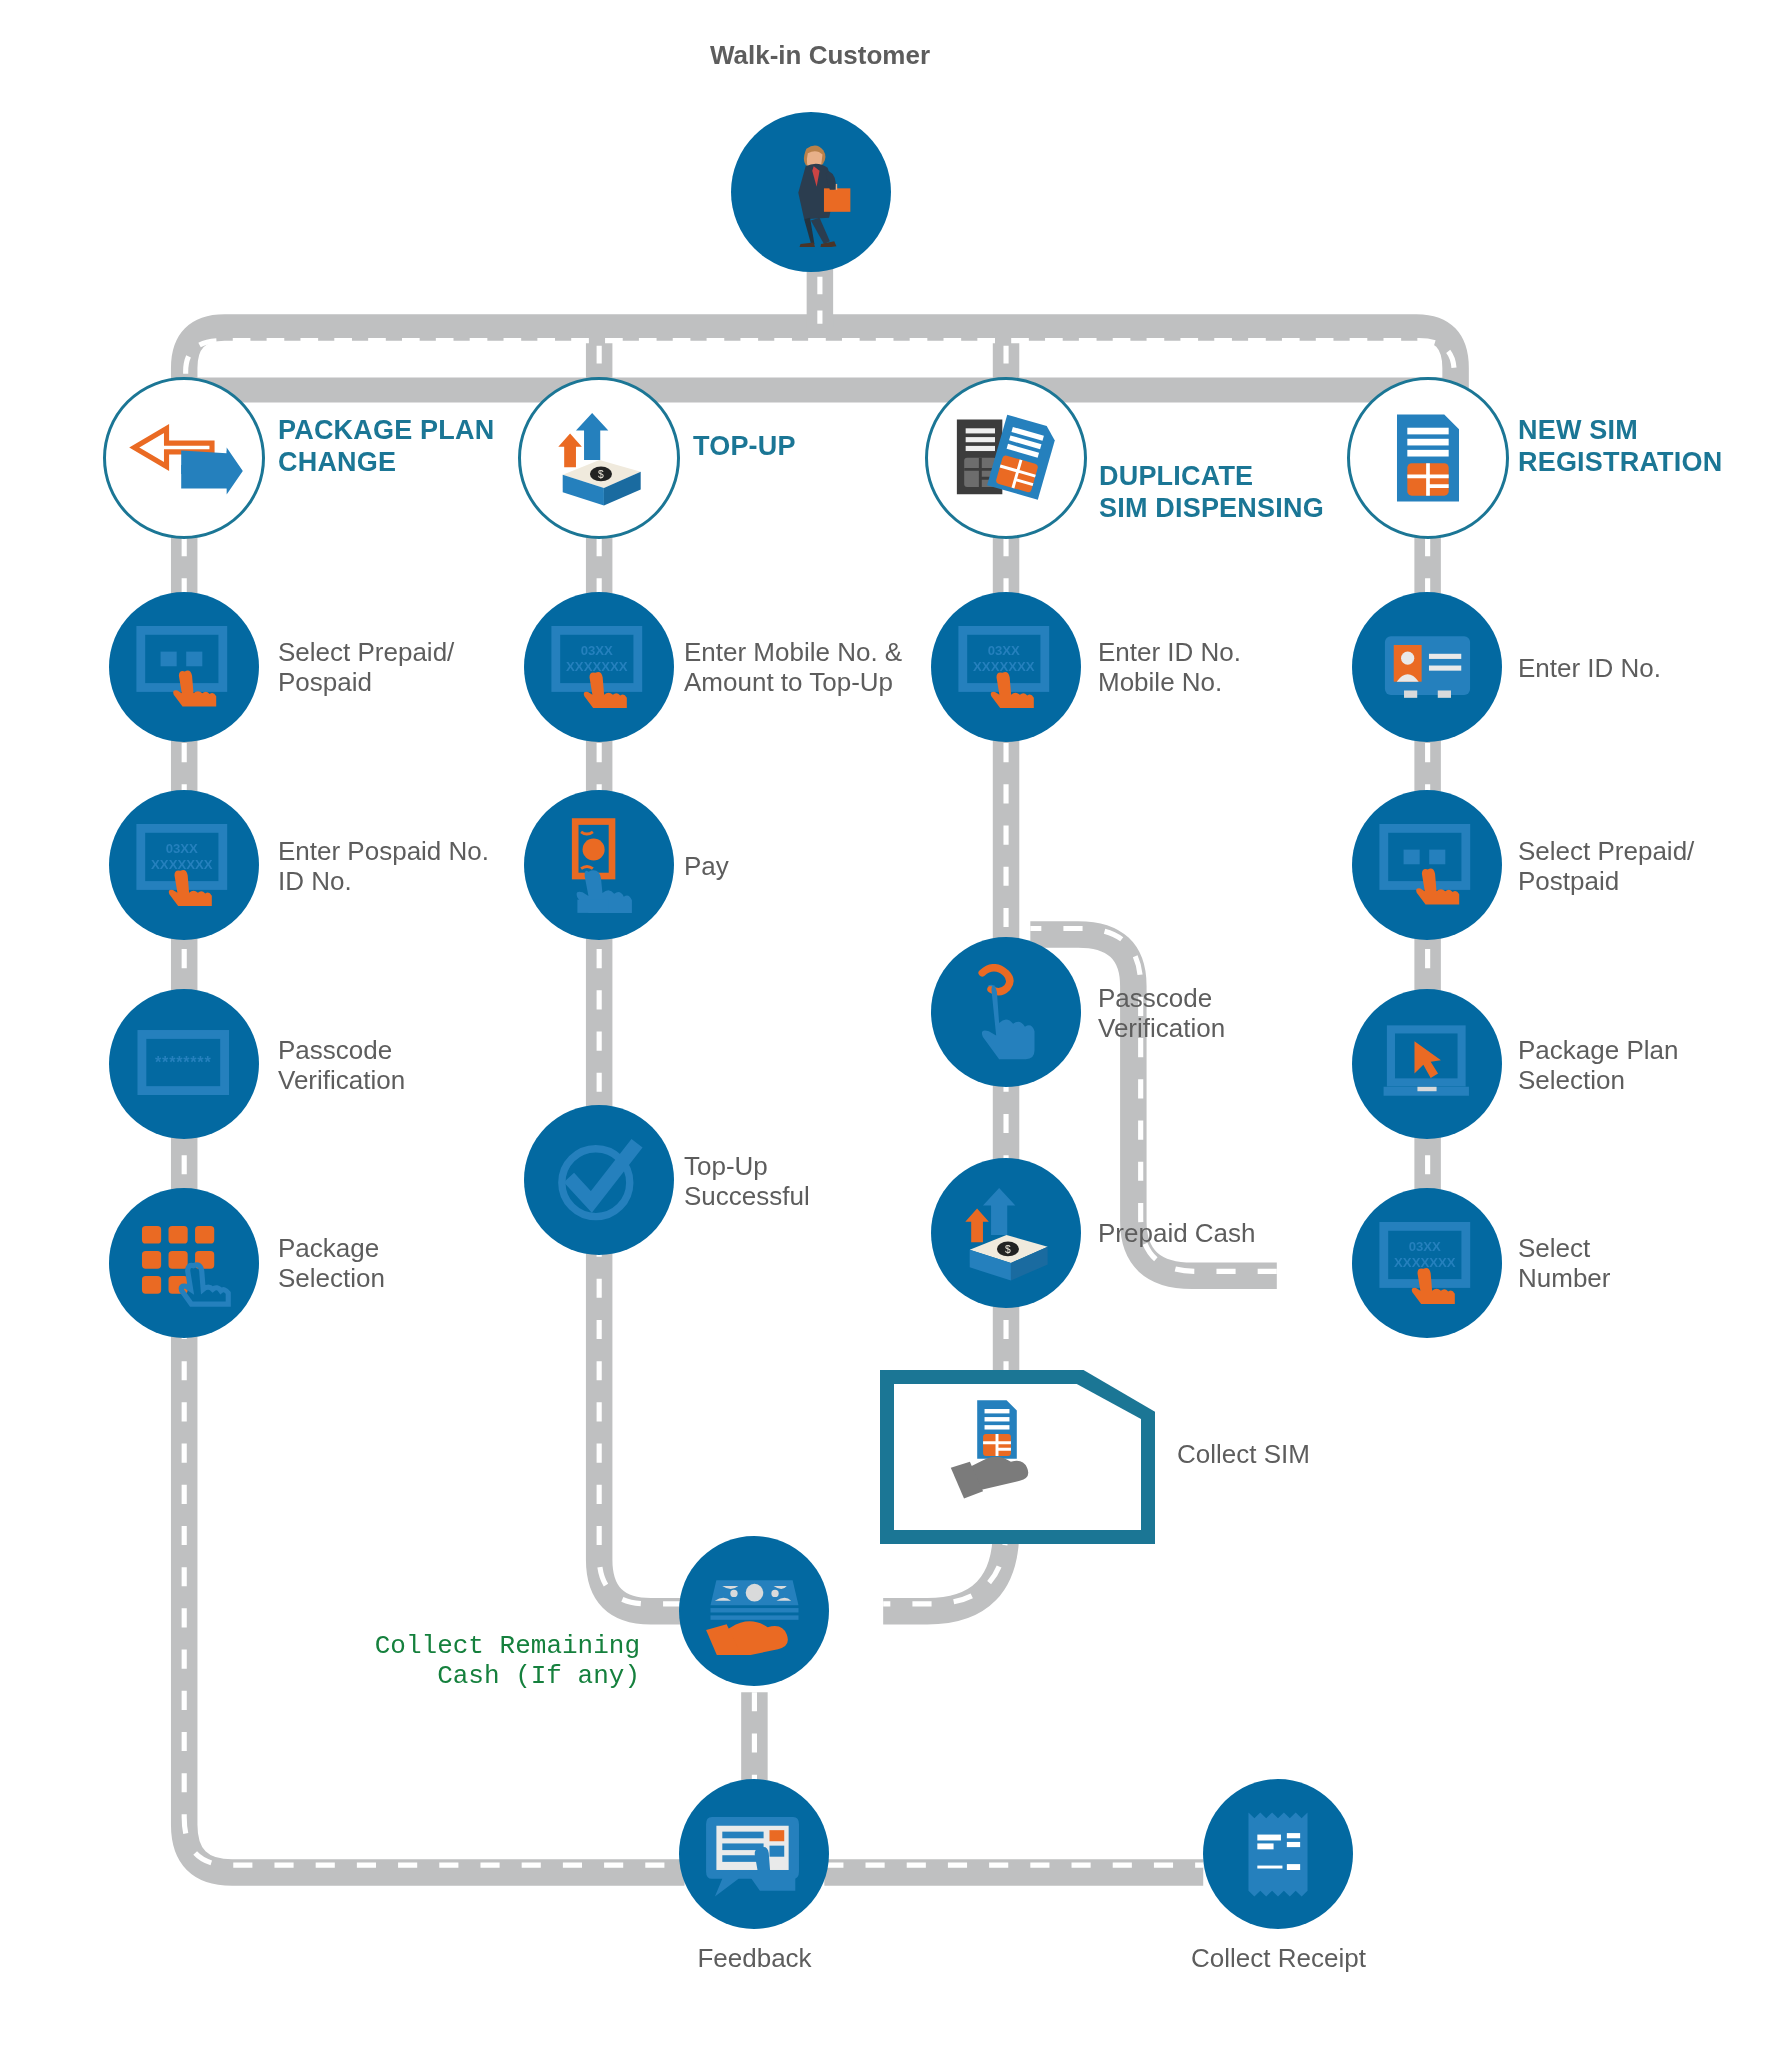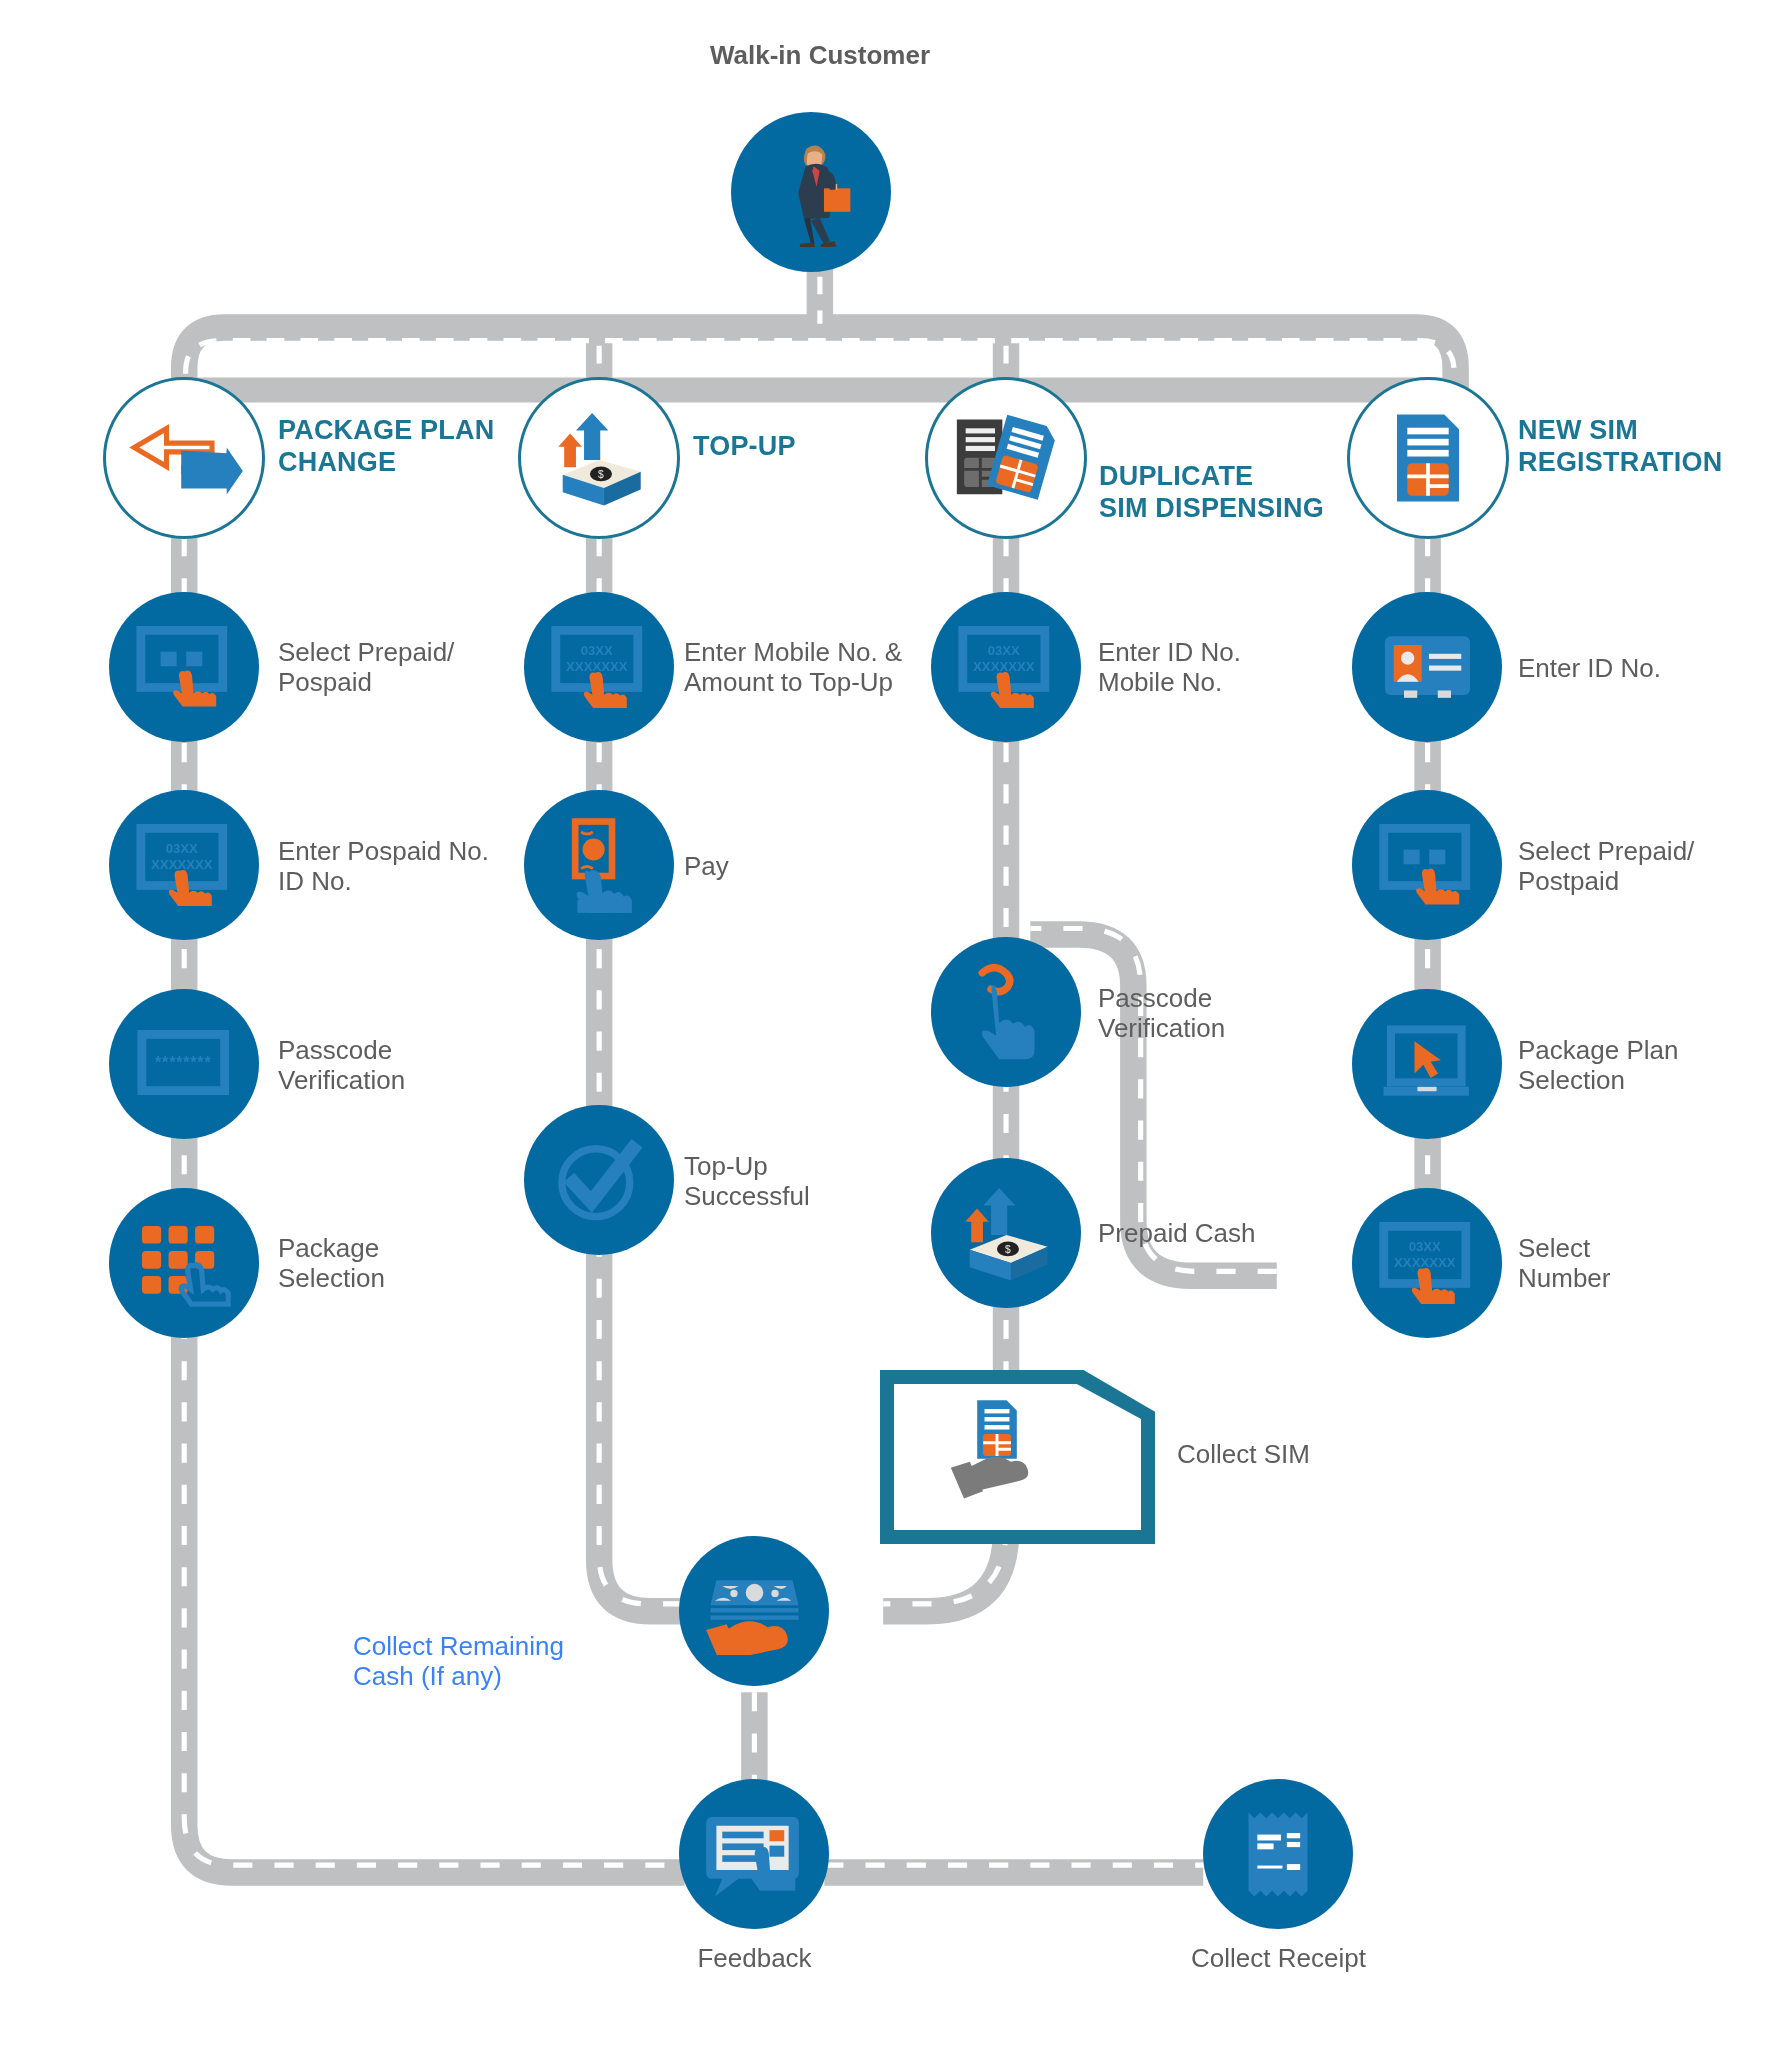--- a/index.html
+++ b/index.html
@@ -11,21 +11,21 @@
 
   
   .node{position:absolute;border-radius:50%;background:#0369a1;display:flex;align-items:center;justify-content:center;}
   .hub{position:absolute;border-radius:50%;background:#ffffff;border:3.7px solid #1b7695;display:flex;align-items:center;justify-content:center;box-sizing:border-box;}
 
   
   .lbl{position:absolute;color:#5d5d5d;font-size:26px;line-height:30px;white-space:pre-line;}
   .hublbl{position:absolute;color:#1b7695;font-size:27px;line-height:32px;font-weight:bold;white-space:pre-line;letter-spacing:0.2px;}
   .toplbl{position:absolute;color:#5d5d5d;font-size:26px;font-weight:bold;text-align:center;width:294px;}
   .ctrlbl{position:absolute;color:#5d5d5d;font-size:26px;line-height:30px;text-align:center;white-space:pre-line;}
-  .rlbl{position:absolute;color:#3b82f6;font-size:26px;line-height:30px;text-align:left;white-space:pre-line;}
+  .rlbl{position:absolute;color:#15803d;font-size:26px;line-height:30px;text-align:right;white-space:pre-line;font-family:Liberation Mono, monospace;}
 
   
   .simbox{position:absolute;background:#1b7695;
       clip-path:polygon(0 0,74% 0,100% 24%,100% 100%,0 100%);}
   .simbox-inner{position:absolute;background:#ffffff;
       clip-path:polygon(0 0,74% 0,100% 24%,100% 100%,0 100%);}
   svg{display:block;}
 </style>
 </head>
 <body>

